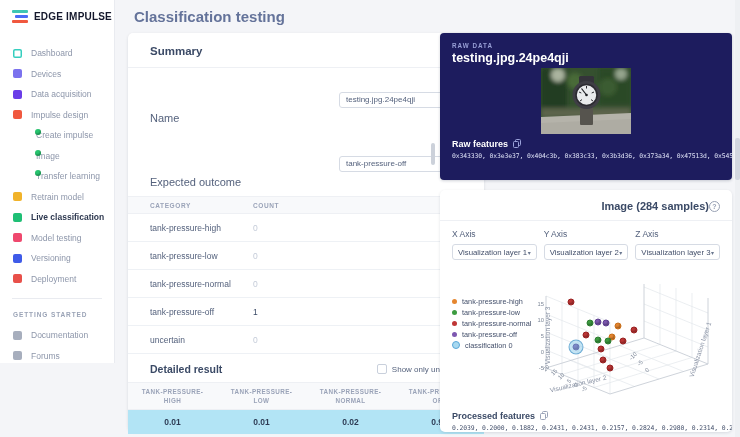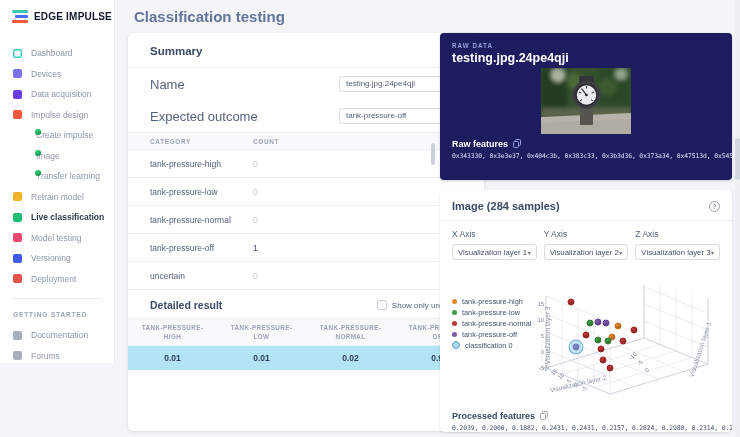--- a/index.html
+++ b/index.html
@@ -25,21 +25,21 @@
   
   .page-title { position:absolute; left:134px; top:8px; font-size:15px; font-weight:bold; color:#64739a; }
   .card { position:absolute; background:#fff; border-radius:5px; box-shadow:0 1px 3px rgba(20,30,60,.12); }
 
   
   #summary-card { left:128px; top:33px; width:356px; height:398px; }
   .card-head { display:flex; justify-content:space-between; align-items:center; padding:12px 10px 10px 22px; border-bottom:1px solid #eef0f4; }
   .card-title { font-size:11.5px; font-weight:bold; color:#3b4a66; }
   .kebab { color:#8d96aa; font-size:10px; padding:0 8px; cursor:pointer; }
   .field-row { display:flex; justify-content:space-between; align-items:center; padding:8px 17px 8px 22px; }
-  .field-label { font-size:13px; color:#55627d; }
+  .field-label { font-size:11px; color:#55627d;margin-top:36px; }
   .input { width:128px; height:16px; border:1px solid #d6dbe4; border-radius:3px; font-size:8px; color:#55627d; line-height:14px; padding:0 6px; background:#fff; white-space:nowrap; overflow:hidden; }
   .cat-header { display:grid; grid-template-columns:125px 1fr; background:#f8f9fb; border-top:1px solid #eef0f4; border-bottom:1px solid #eef0f4; height:18px; align-items:center; }
   .cat-header span { font-size:6.5px; letter-spacing:.6px; color:#9aa3b8; text-transform:uppercase; font-weight:bold; }
   .cat-header span:first-child { padding-left:22px; }
   .cat-row { display:grid; grid-template-columns:125px 1fr; height:28px; align-items:center; border-bottom:1px solid #eef1f5; font-size:8.5px; color:#55627d; }
   .cat-row .cat { padding-left:22px; }
   .cat-row .cnt { color:#c4cbd8; }
   .cat-row .cnt.strong { color:#3b4a66; }
   .detailed-head { display:flex; justify-content:space-between; align-items:center; padding:9px 17px 7px 22px; }
   .detailed-title { font-size:10.5px; font-weight:bold; color:#3b4a66; }
@@ -57,21 +57,21 @@
   .raw-title { font-size:12.5px; font-weight:bold; padding:2px 12px 0; }
   .gauge-wrap { display:flex; justify-content:center; margin-top:3px; }
   .feat-row { display:flex; gap:5px; padding:5px 12px 0; }
   .feat-label { font-size:9px; font-weight:bold; }
   .copy-icon { color:#9ba2da; display:inline-flex; cursor:pointer; }
   .mono-vals { font-family:"DejaVu Sans Mono",monospace; font-size:6.4px; padding:3px 12px 0; white-space:nowrap; overflow:hidden; letter-spacing:-.1px; }
   .raw-hex { color:#dde1f6; }
 
   
   #image-card { left:440px; top:190px; width:292px; height:242px; }
-  .img-head { display:flex; justify-content:space-between; align-items:center; padding:10px 12px 8px; border-bottom:1px solid #eef0f4; }
+  .img-head { display:flex; justify-content:flex-end; align-items:center; padding:10px 12px 8px; border-bottom:1px solid #eef0f4; }
   .img-title { font-size:11px; font-weight:bold; color:#3b4a66; }
   .help { width:11px; height:11px; border-radius:50%; border:1px solid #98a1b4; color:#98a1b4; font-size:7px; display:flex; align-items:center; justify-content:center; font-weight:bold; cursor:pointer; }
   .axes-row { display:flex; gap:7px; padding:8px 12px 18px; }
   .axis-col { width:86px; }
   .axis-label { font-size:8.5px; color:#55627d; margin-bottom:5px; }
   .select { height:16px; border:1px solid #d6dbe4; border-radius:3px; display:flex; align-items:center; justify-content:space-between; padding:0 5px; font-size:7.8px; color:#44506b; background:#fff; cursor:pointer; }
   .select .chev { font-size:6px; color:#6b7890; }
   .plot-area { position:relative; height:126px; margin-top:2px; }
   .legend { position:absolute; left:12px; top:16px; }
   .legend-item { display:flex; align-items:center; gap:5px; height:10px; margin-bottom:1px; }

